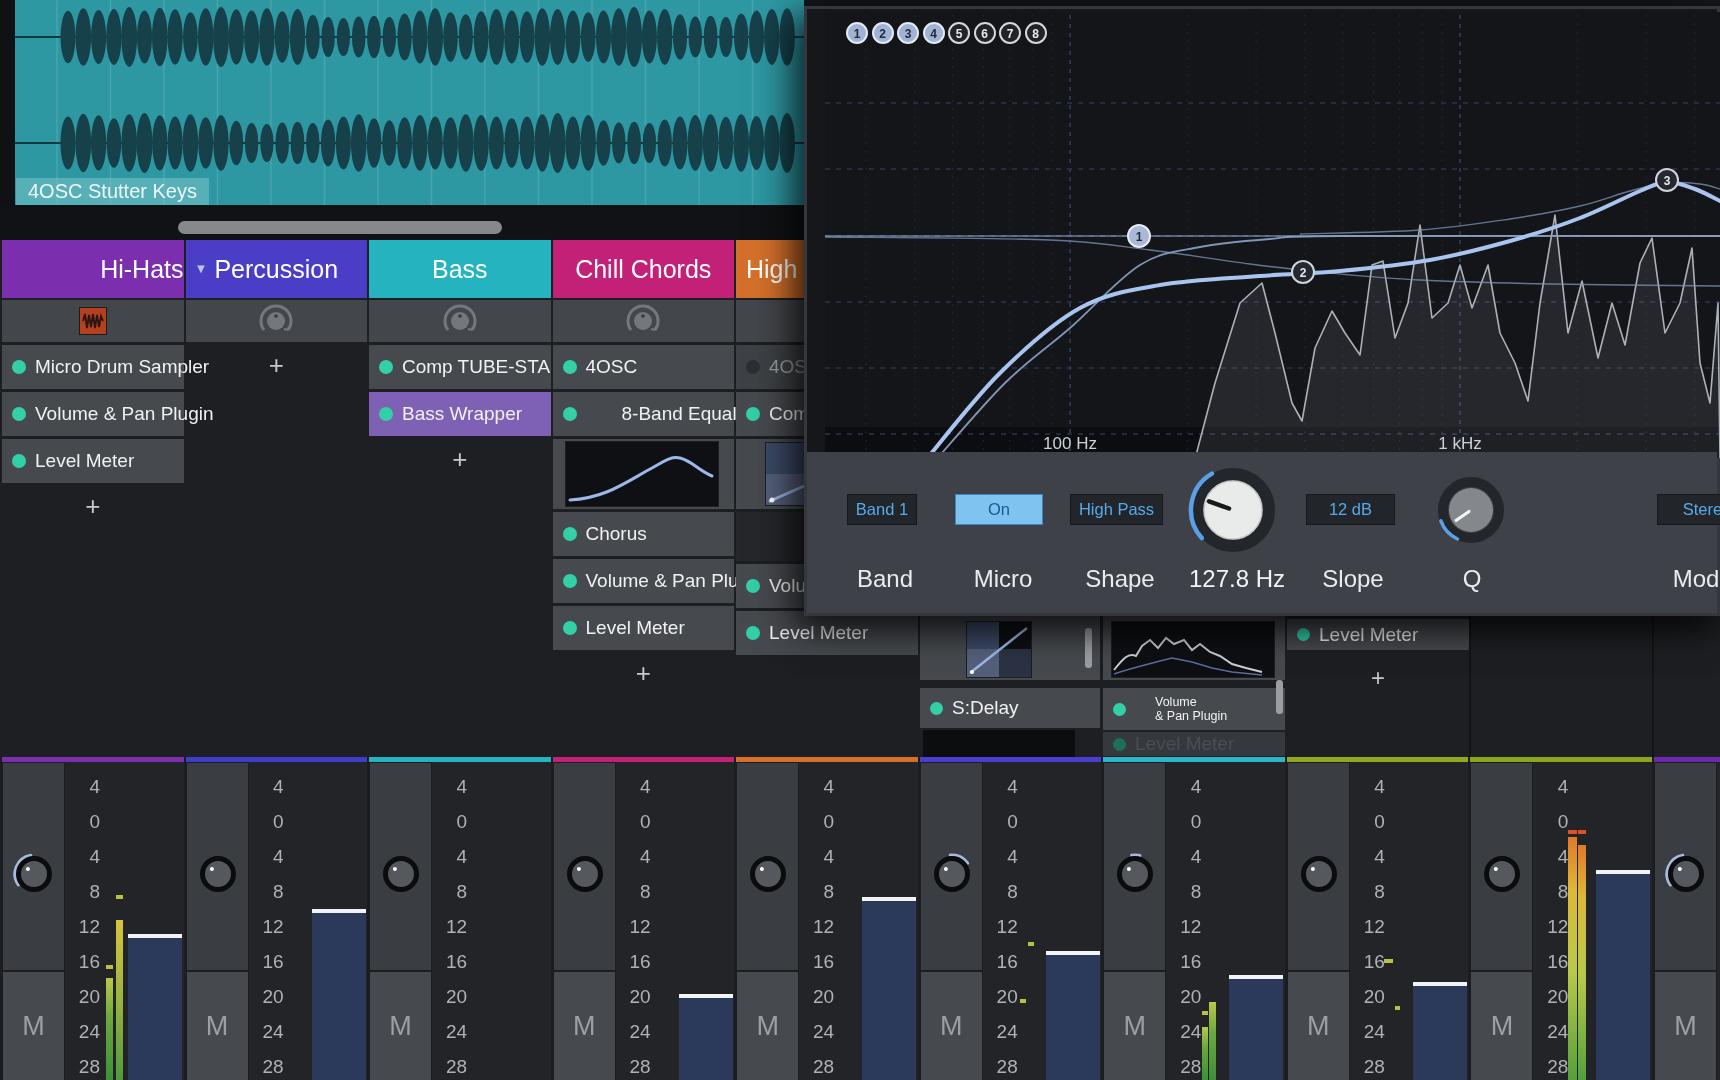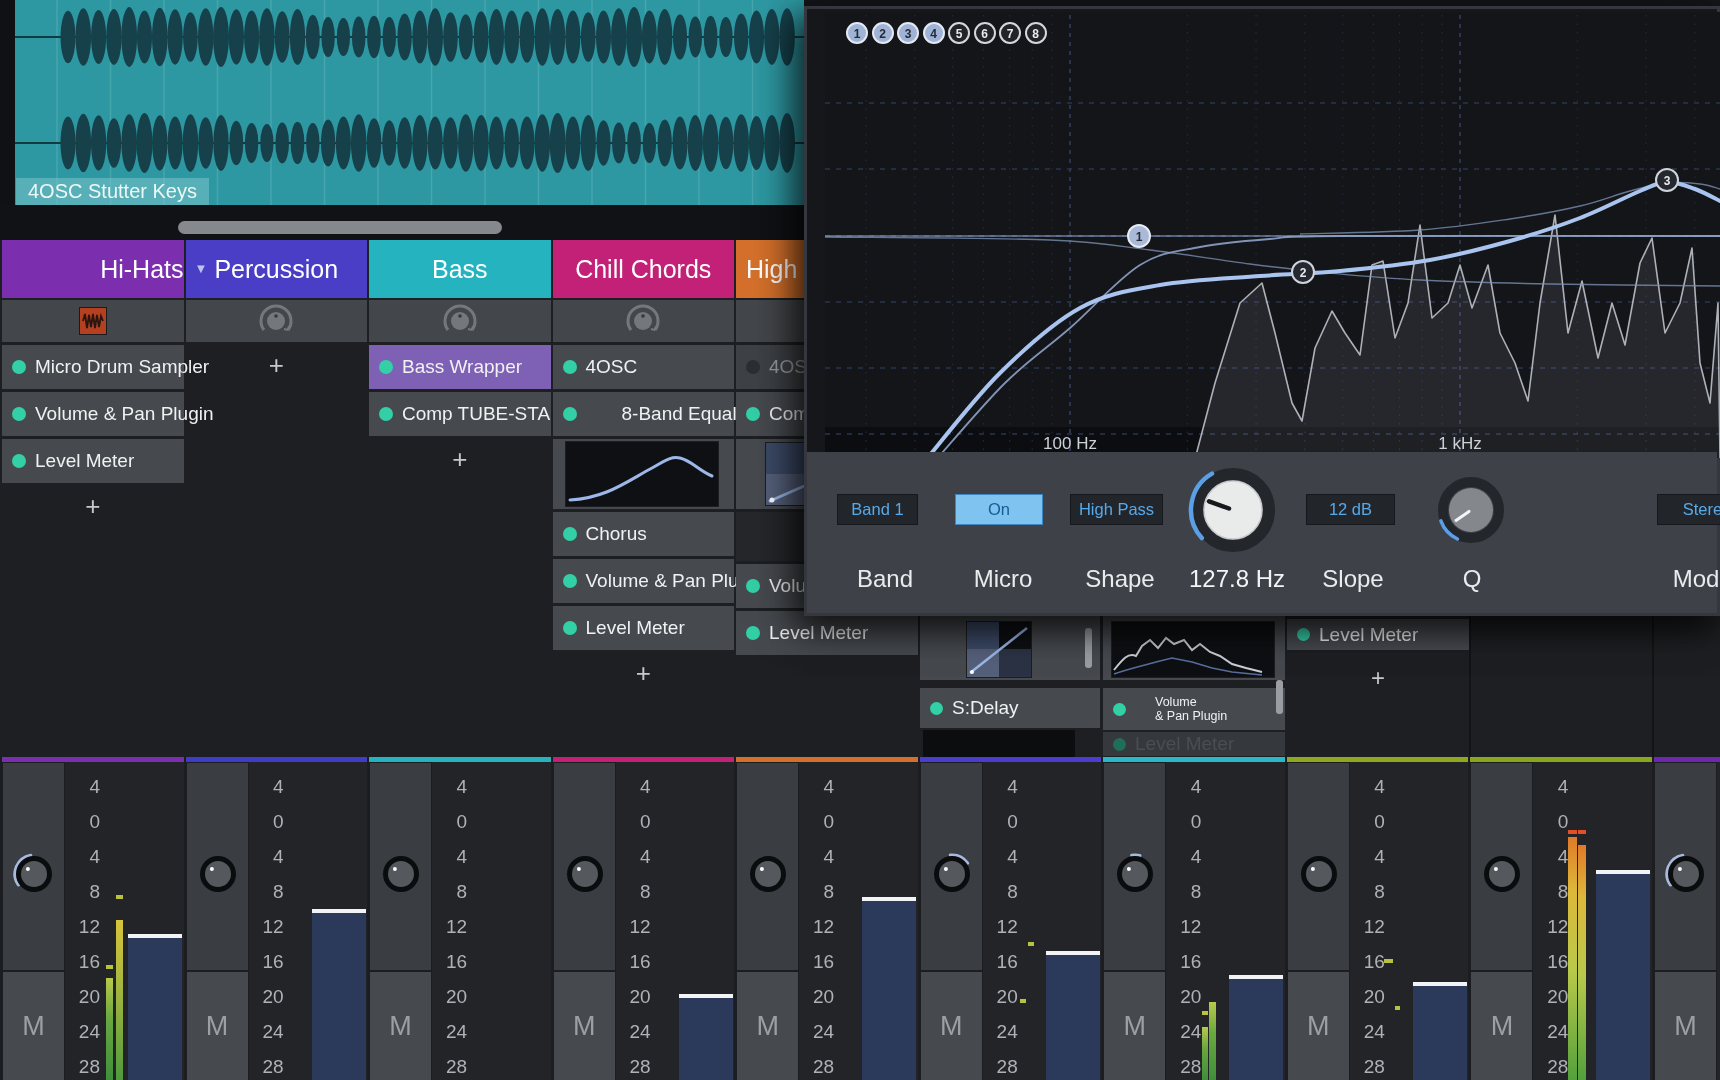--- a/index.html
+++ b/index.html
@@ -314,21 +314,21 @@
           <div class="bandchip on" style="left: 97.5px;">4</div>
           <div class="bandchip off" style="left: 123px;">5</div>
           <div class="bandchip off" style="left: 148.5px;">6</div>
           <div class="bandchip off" style="left: 174px;">7</div>
           <div class="bandchip off" style="left: 199.5px;">8</div>
         </div>
       <div class="freqlab" style="left:245px">100 Hz</div>
       <div class="freqlab" style="left:635px">1 kHz</div>
     </div>
     <div id="eq-controls">
-      <div class="eqbtn" style="left:30px;width:81px">Band 1</div>
+      <div class="eqbtn" style="left:40px;width:70px">Band 1</div>
       <div class="eqbtn lit" style="left:148px;width:88px">On</div>
       <div class="eqbtn" style="left:263px;width:93px">High Pass</div>
       <div class="eqbtn" style="left:499px;width:89px">12 dB</div>
       <div class="eqbtn" style="left:850px;width:100px">Stereo</div>
 
       <div class="knob" style="left:376px;top:8px">
         <svg width="100" height="100" viewBox="-50 -50 100 100">
           <circle cx="0" cy="0" r="36" fill="none" stroke="#23262a" stroke-width="12"></circle>
           <path d="M -21 -36.4 A 42 42 0 0 0 -31.2 28.1" fill="none" stroke="#5b9fe6" stroke-width="4.5" stroke-linecap="round"></path>
           <circle cx="0" cy="0" r="29" fill="#e9eaea"></circle>
@@ -399,27 +399,27 @@
         <span>Bass</span>
       </div>
       <div class="icon-row">
         <svg width="40" height="36" viewBox="-20 -18 40 36">
           <path d="M -12 9 A 15 15 0 1 1 12 9" fill="none" stroke="#74787d" stroke-width="3"></path>
           <circle cx="0" cy="0" r="9" fill="#74787d"></circle>
           <circle cx="0" cy="-5" r="1.8" fill="#35383c"></circle>
           <path d="M 12 9 l -4 -1 M 12 9 l 1 -4" stroke="#74787d" stroke-width="2" fill="none"></path>
         </svg>
       </div>
+      <div class="row">
+        <div class="dot"></div>
+        <span style="white-space: nowrap;">Comp TUBE-STA</span>
+      </div>
       <div class="row purple">
         <div class="dot"></div>
         <span style="white-space: nowrap;">Bass Wrapper</span>
-      </div>
-      <div class="row">
-        <div class="dot"></div>
-        <span style="white-space: nowrap;">Comp TUBE-STA</span>
       </div>
       <div class="plusrow">+</div>
     </div>
     <div class="rack-col" style="left: 552.5px;">
       <div class="rack-header" style="background: rgb(195, 33, 120);">
         <span>Chill Chords</span>
       </div>
       <div class="icon-row">
         <svg width="40" height="36" viewBox="-20 -18 40 36">
           <path d="M -12 9 A 15 15 0 1 1 12 9" fill="none" stroke="#74787d" stroke-width="3"></path>

